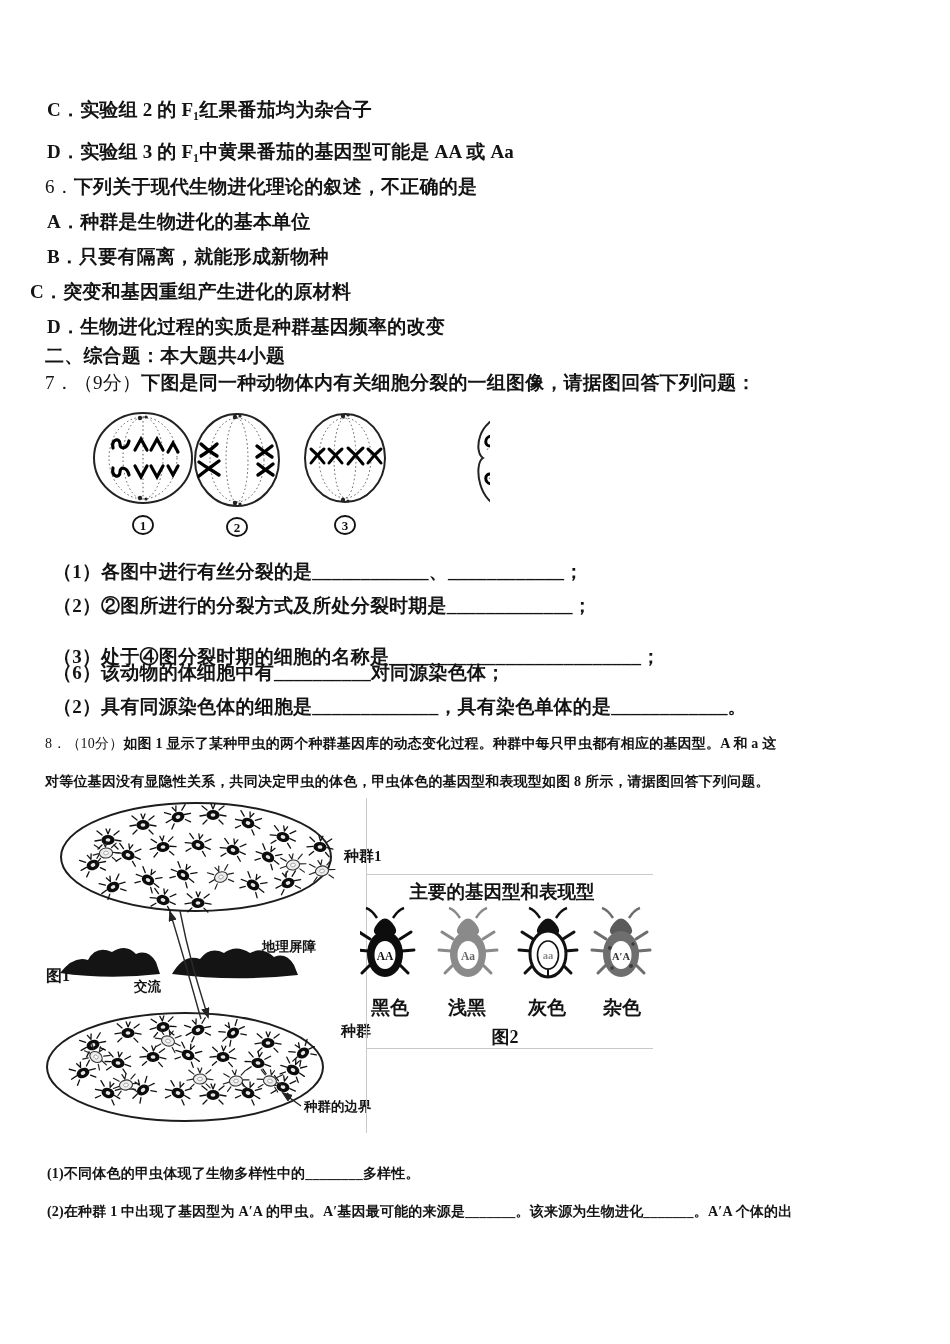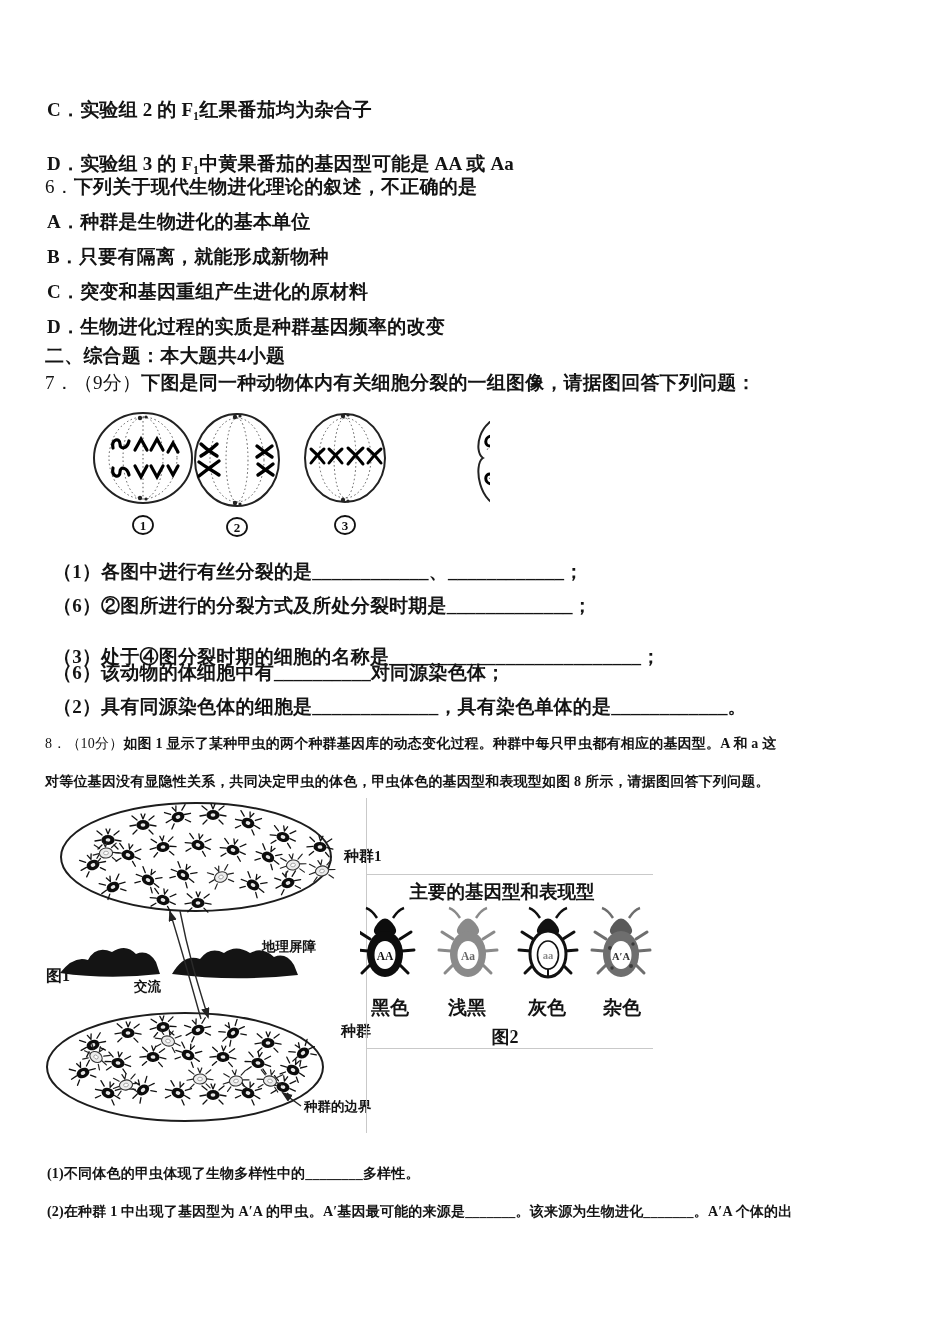--- a/index.html
+++ b/index.html
@@ -9,26 +9,26 @@
         font-weight:700;letter-spacing:.2px;}
   .line .num{font-weight:400;}
   .sm{font-size:14px;}
   svg text{font-family:"Liberation Serif","DejaVu Serif",serif;}
   .border-line{position:absolute;background:#c9c9c9;}
 </style>
 </head>
 <body>
 
 <div class="line" style="left:47px;top:98px"><span>C．</span><span>实验组 2 的 F₁红果番茄均为杂合子</span></div>
-<div class="line" style="left:47px;top:152px"><span>D．</span><span>实验组 3 的 F₁中黄果番茄的基因型可能是 AA 或 Aa</span></div>
+<div class="line" style="left:47px;top:140px"><span>D．</span><span>实验组 3 的 F₁中黄果番茄的基因型可能是 AA 或 Aa</span></div>
 
 <div class="line" style="left:45px;top:175px"><span class="num">6．</span><span>下列关于现代生物进化理论的叙述，不正确的是</span></div>
 <div class="line" style="left:47px;top:210px"><span>A．</span><span>种群是生物进化的基本单位</span></div>
 <div class="line" style="left:47px;top:245px"><span>B．</span><span>只要有隔离，就能形成新物种</span></div>
-<div class="line" style="left:47px;top:280px"><span>C．</span><span>突变和基因重组产生进化的原材料</span></div>
+<div class="line" style="left:30px;top:280px"><span>C．</span><span>突变和基因重组产生进化的原材料</span></div>
 <div class="line" style="left:47px;top:315px"><span>D．</span><span>生物进化过程的实质是种群基因频率的改变</span></div>
 
 <div class="line" style="left:45px;top:344px">二、综合题：本大题共4小题</div>
 
 <div class="line" style="left:45px;top:371px"><span class="num">7．</span><span class="num">（9分）</span><span>下图是同一种动物体内有关细胞分裂的一组图像，请据图回答下列问题：</span></div>
 
 <svg style="position:absolute;left:85px;top:408px" width="405" height="132" viewBox="0 0 405 132">
   <g fill="none" stroke="#222">
 
     <g>
@@ -125,21 +125,21 @@
     <g fill="#111" stroke="none" font-size="13" font-weight="bold" text-anchor="middle">
       <text x="58" y="122">1</text>
       <text x="152" y="124">2</text>
       <text x="260" y="122">3</text>
       <text x="418" y="124">4</text>
     </g>
   </g>
 </svg>
 
 <div class="line" style="left:53px;top:560px">（1）各图中进行有丝分裂的是____________、____________；</div>
-<div class="line" style="left:53px;top:594px">（6）②图所进行的分裂方式及所处分裂时期是_____________；</div>
+<div class="line" style="left:53px;top:594px">（2）②图所进行的分裂方式及所处分裂时期是_____________；</div>
 <div class="line" style="left:53px;top:645px">（3）处于④图分裂时期的细胞的名称是__________________________；</div>
 <div class="line" style="left:53px;top:661px">（6）该动物的体细胞中有__________对同源染色体；</div>
 <div class="line" style="left:53px;top:695px">（2）具有同源染色体的细胞是_____________，具有染色单体的是____________。</div>
 
 <div class="line sm" style="left:45px;top:732px"><span class="num">8．</span><span class="num">（10分）</span><span>如图 1 显示了某种甲虫的两个种群基因库的动态变化过程。种群中每只甲虫都有相应的基因型。A 和 a 这</span></div>
 <div class="line sm" style="left:45px;top:770px">对等位基因没有显隐性关系，共同决定甲虫的体色，甲虫体色的基因型和表现型如图 8 所示，请据图回答下列问题。</div>
 
 <svg id="fig1" style="position:absolute;left:38px;top:795px" width="345" height="345" viewBox="0 0 345 345">
   <defs>
     <marker id="ah" markerWidth="9" markerHeight="8" refX="6.5" refY="3" orient="auto">

